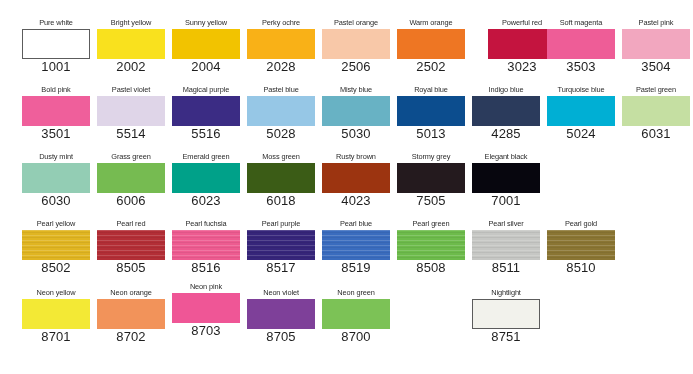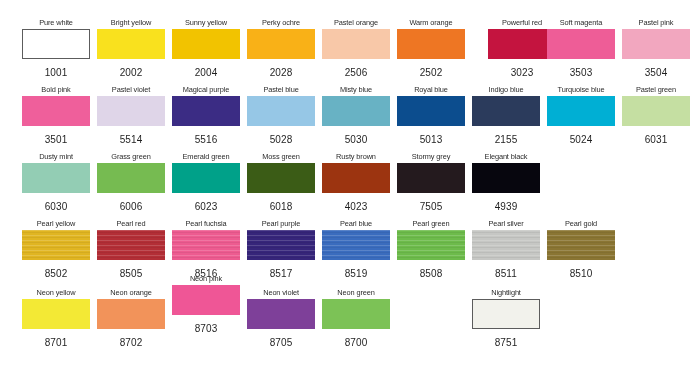--- a/index.html
+++ b/index.html
@@ -57,25 +57,25 @@
       rgba(255,255,255,0.0) 1px,
       rgba(255,255,255,0.0) 2px,
       rgba(0,0,0,0.055) 2px,
       rgba(0,0,0,0.055) 3px,
       rgba(0,0,0,0.0) 3px,
       rgba(0,0,0,0.0) 5px
     );
     pointer-events: none;
   }
   .swatch-code {
-    font-size: 10px;
+    font-size: 13px;
     color: #1f1f1f;
     text-align: center;
     line-height: 10px;
-    margin-top: 9px;
+    margin-top: 3px;
     letter-spacing: 0.1px;
   }
 </style>
 </head>
 <body>
 
 <div id="chart">
     <div class="swatch-cell" style="left: 22px; top: 18px;">
       <div class="swatch-name">Pure white</div>
       <div class="swatch-chip bordered" style="background: rgb(255, 255, 255);"></div>
@@ -147,21 +147,21 @@
       <div class="swatch-code">5030</div>
     </div>
     <div class="swatch-cell" style="left: 397px; top: 85px;">
       <div class="swatch-name">Royal blue</div>
       <div class="swatch-chip" style="background: rgb(12, 77, 142);"></div>
       <div class="swatch-code">5013</div>
     </div>
     <div class="swatch-cell" style="left: 472px; top: 85px;">
       <div class="swatch-name">Indigo blue</div>
       <div class="swatch-chip" style="background: rgb(43, 59, 92);"></div>
-      <div class="swatch-code">2155</div>
+      <div class="swatch-code">4285</div>
     </div>
     <div class="swatch-cell" style="left: 547px; top: 85px;">
       <div class="swatch-name">Turquoise blue</div>
       <div class="swatch-chip" style="background: rgb(0, 175, 212);"></div>
       <div class="swatch-code">5024</div>
     </div>
     <div class="swatch-cell" style="left: 622px; top: 85px;">
       <div class="swatch-name">Pastel green</div>
       <div class="swatch-chip" style="background: rgb(197, 223, 162);"></div>
       <div class="swatch-code">6031</div>
@@ -192,21 +192,21 @@
       <div class="swatch-code">4023</div>
     </div>
     <div class="swatch-cell" style="left: 397px; top: 152px;">
       <div class="swatch-name">Stormy grey</div>
       <div class="swatch-chip" style="background: rgb(36, 26, 30);"></div>
       <div class="swatch-code">7505</div>
     </div>
     <div class="swatch-cell" style="left: 472px; top: 152px;">
       <div class="swatch-name">Elegant black</div>
       <div class="swatch-chip" style="background: rgb(7, 6, 14);"></div>
-      <div class="swatch-code">4939</div>
+      <div class="swatch-code">7001</div>
     </div>
     <div class="swatch-cell" style="left: 22px; top: 219px;">
       <div class="swatch-name">Pearl yellow</div>
       <div class="swatch-chip pearl" style="background: rgb(224, 181, 34);"></div>
       <div class="swatch-code">8502</div>
     </div>
     <div class="swatch-cell" style="left: 97px; top: 219px;">
       <div class="swatch-name">Pearl red</div>
       <div class="swatch-chip pearl" style="background: rgb(179, 46, 54);"></div>
       <div class="swatch-code">8505</div>
@@ -244,21 +244,21 @@
     <div class="swatch-cell" style="left: 22px; top: 288px;">
       <div class="swatch-name">Neon yellow</div>
       <div class="swatch-chip" style="background: rgb(243, 233, 53);"></div>
       <div class="swatch-code">8701</div>
     </div>
     <div class="swatch-cell" style="left: 97px; top: 288px;">
       <div class="swatch-name">Neon orange</div>
       <div class="swatch-chip" style="background: rgb(242, 147, 90);"></div>
       <div class="swatch-code">8702</div>
     </div>
-    <div class="swatch-cell" style="left: 172px; top: 274px;">
+    <div class="swatch-cell" style="left: 172px; top: 282px;">
       <div class="swatch-name">Neon pink</div>
       <div class="swatch-chip" style="background: rgb(239, 86, 150);"></div>
       <div class="swatch-code">8703</div>
     </div>
     <div class="swatch-cell" style="left: 247px; top: 288px;">
       <div class="swatch-name">Neon violet</div>
       <div class="swatch-chip" style="background: rgb(126, 64, 153);"></div>
       <div class="swatch-code">8705</div>
     </div>
     <div class="swatch-cell" style="left: 322px; top: 288px;">

